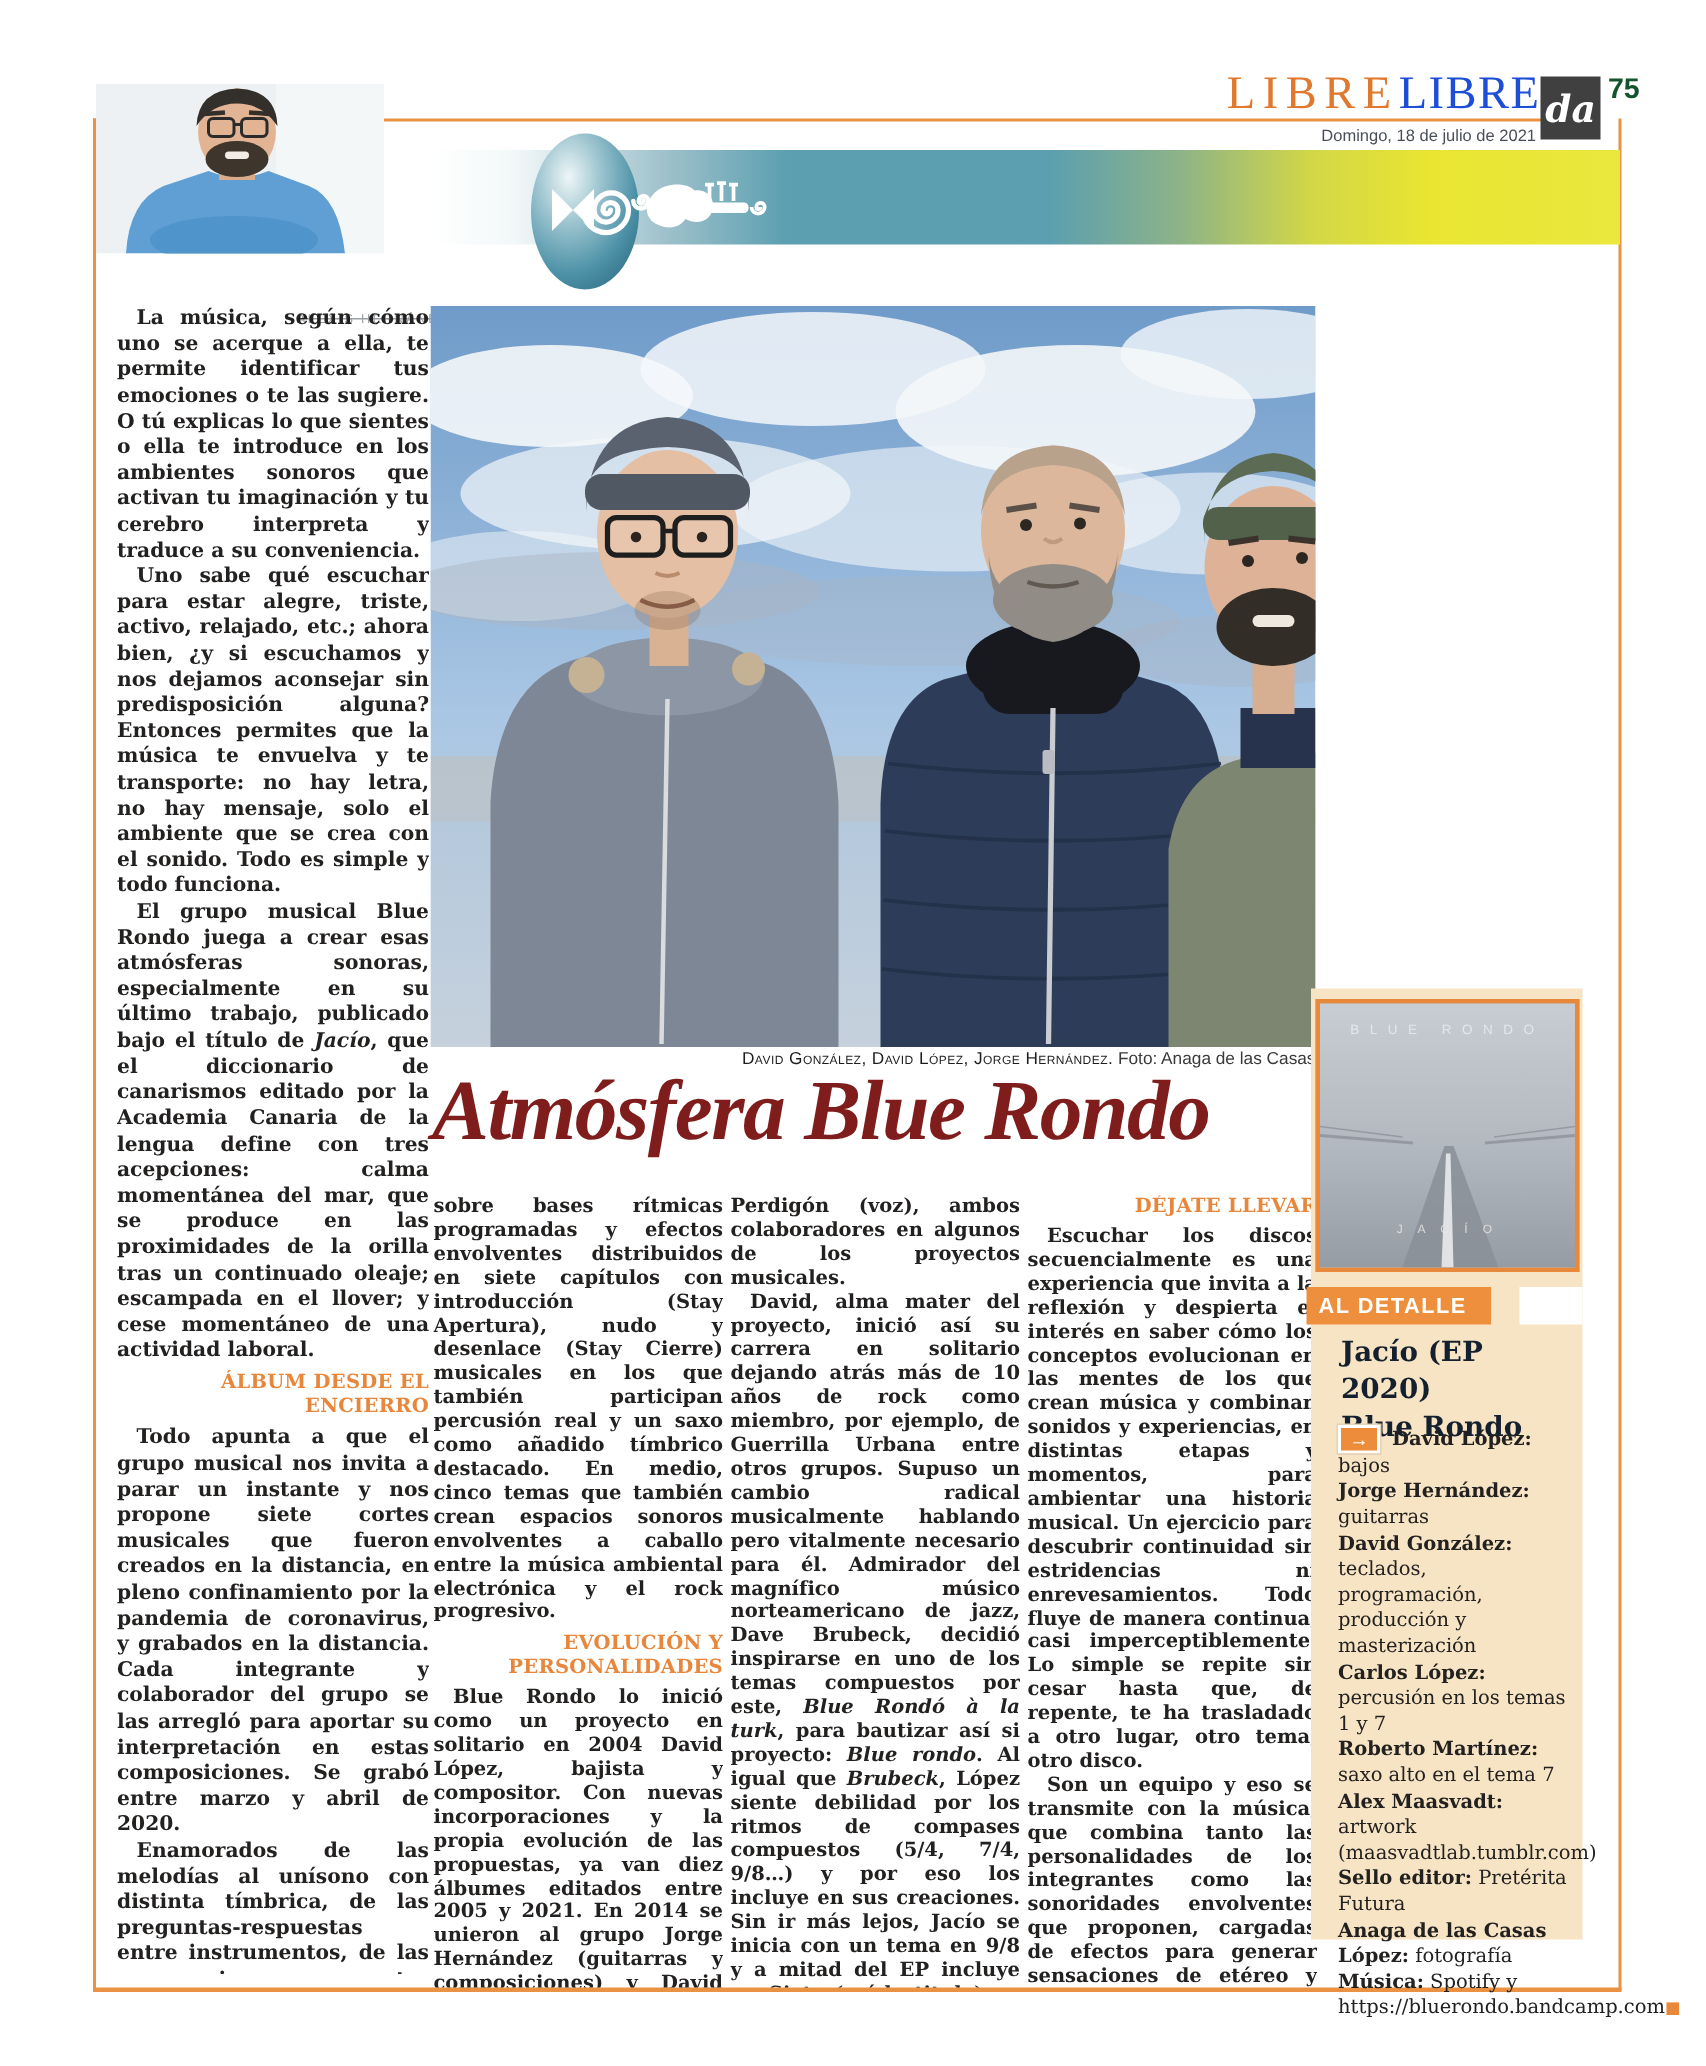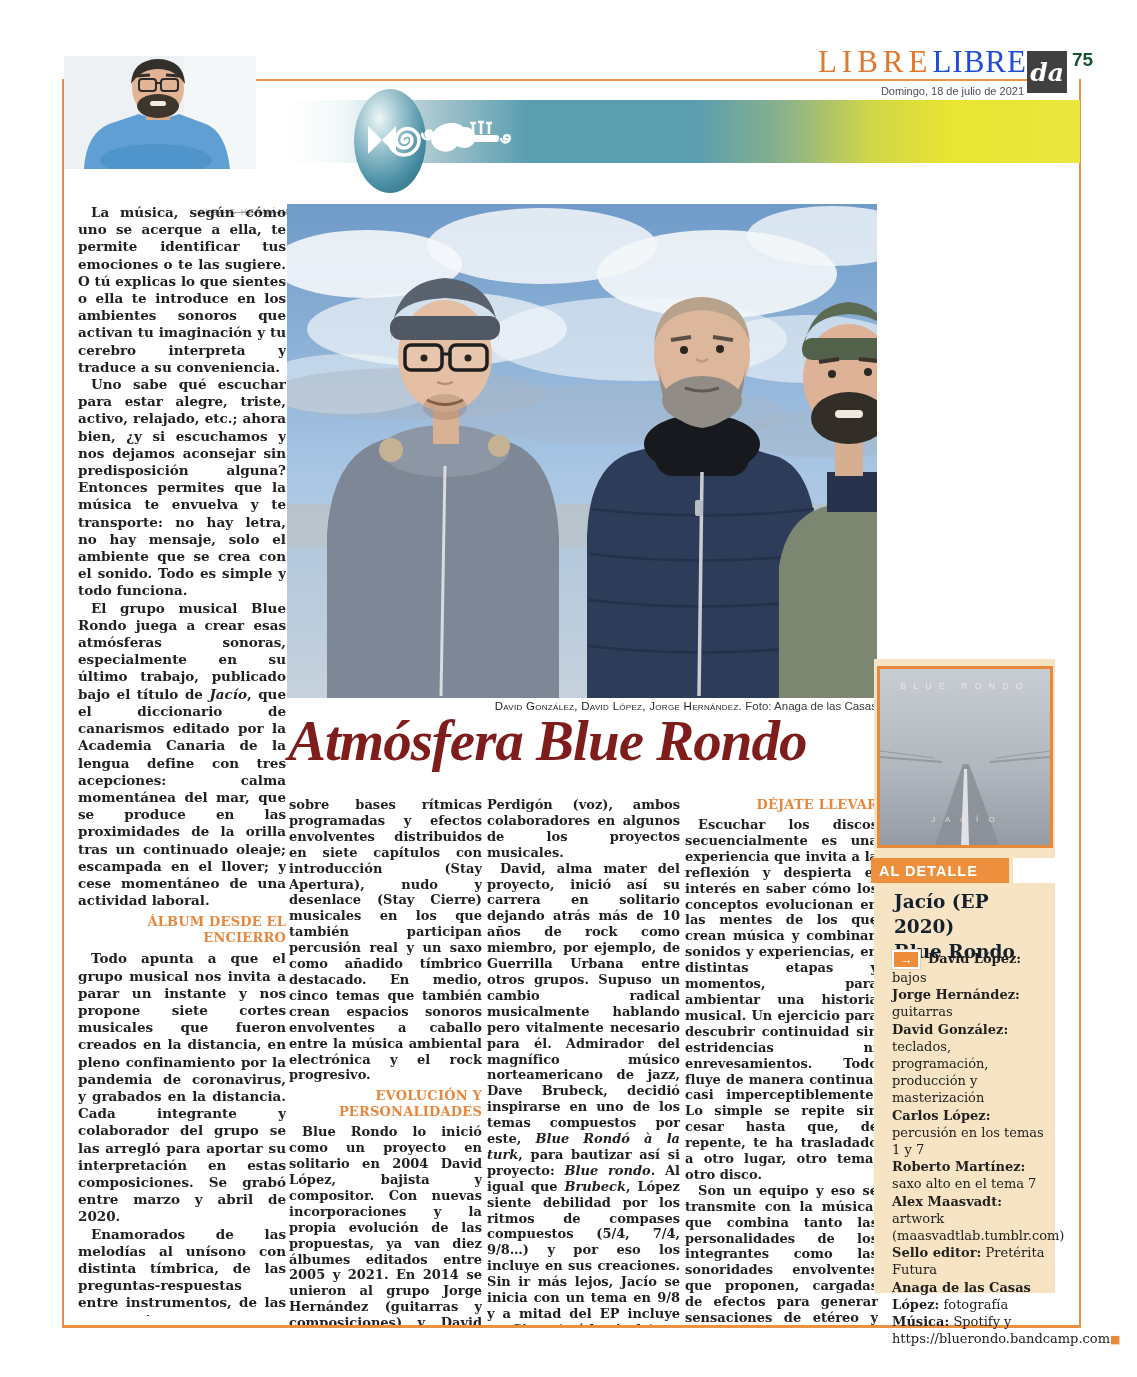--- a/index.html
+++ b/index.html
@@ -48,21 +48,21 @@
   .colN{font-size:13px;line-height:15.9px;}
   .col2{left:289px;top:797px;width:193px;height:528px;}
   .col3{left:487px;top:797px;width:193px;height:528px;}
   .col4{left:685px;top:797px;width:193px;height:528px;}
   .subhead{color:#e8873b;font-weight:bold;text-align:right;font-size:13px;line-height:16px;
            margin:5px 0 4px 0;letter-spacing:.2px;}
 
   
   .cream{position:absolute;left:874px;top:659px;width:181px;height:634px;background:#f6e4c4;}
   .cover{position:absolute;left:877px;top:666px;width:170px;height:176px;border:3px solid #e8883a;background:#b9bec6;}
-  .band{position:absolute;left:871px;top:858px;width:138px;height:25px;background:#ee8f3e;
+  .band{position:absolute;left:871px;top:858px;width:123px;height:25px;background:#ee8f3e;
         color:#fff;font-family:"Liberation Sans",sans-serif;font-weight:bold;font-size:14.5px;
         letter-spacing:1px;display:flex;align-items:center;padding-left:8px;box-sizing:border-box;}
   .bandwhite{position:absolute;left:1013px;top:858px;width:42px;height:25px;background:#ffffff;}
   .sbtitle{position:absolute;left:894px;top:889px;width:152px;font-weight:bold;font-size:18.5px;
            line-height:25px;color:#15202e;}
   .credits{position:absolute;left:892px;top:950px;width:155px;font-size:13px;line-height:17.2px;}
   .credits p{margin:0;}
   .arrow-ic{display:inline-block;background:#ed8d3c;color:#fff;font-family:"Liberation Sans",sans-serif;
             font-weight:bold;font-size:13px;line-height:15px;width:24px;text-align:center;
             border:2px solid #fff;box-shadow:0 0 0 1px #e0d3b8;margin-right:8px;vertical-align:-1px;}

